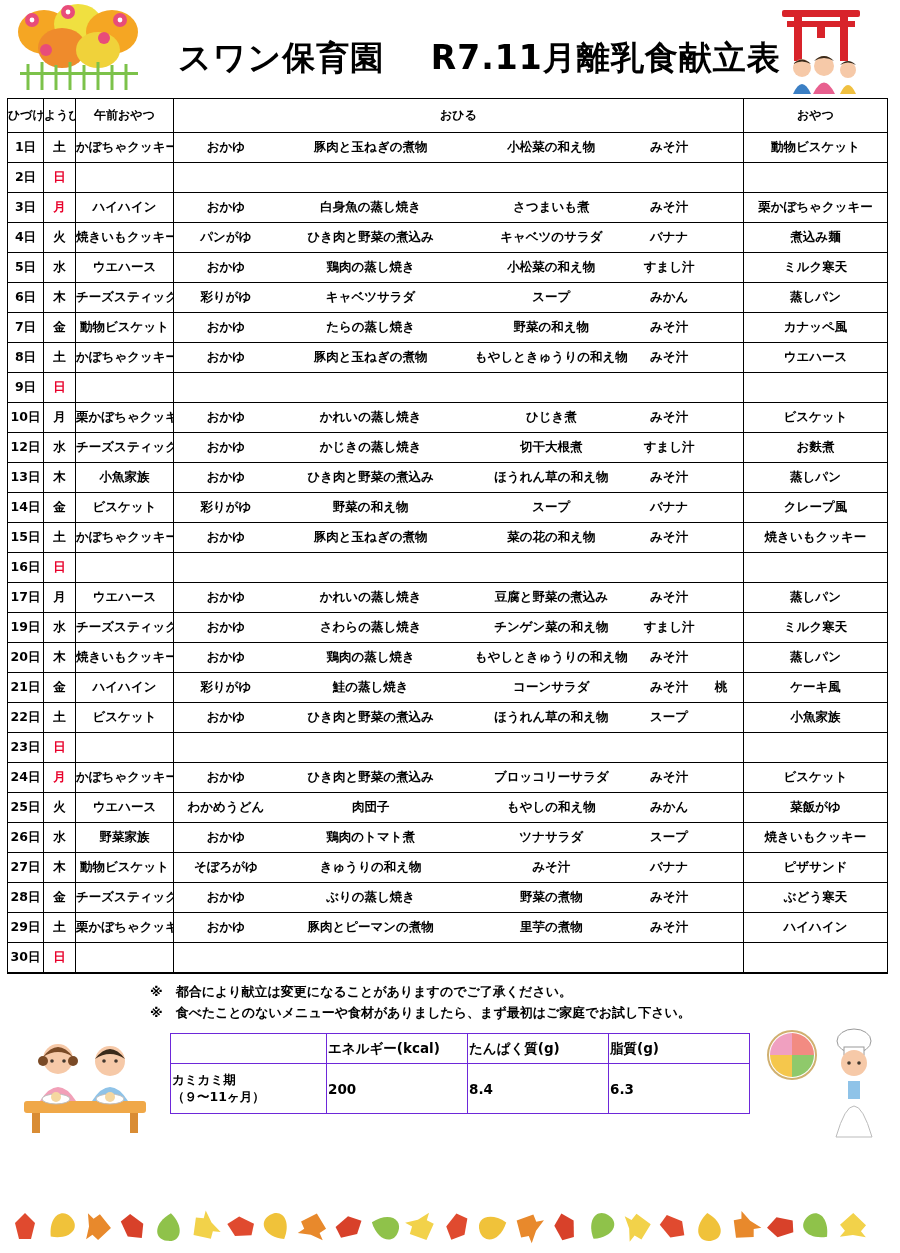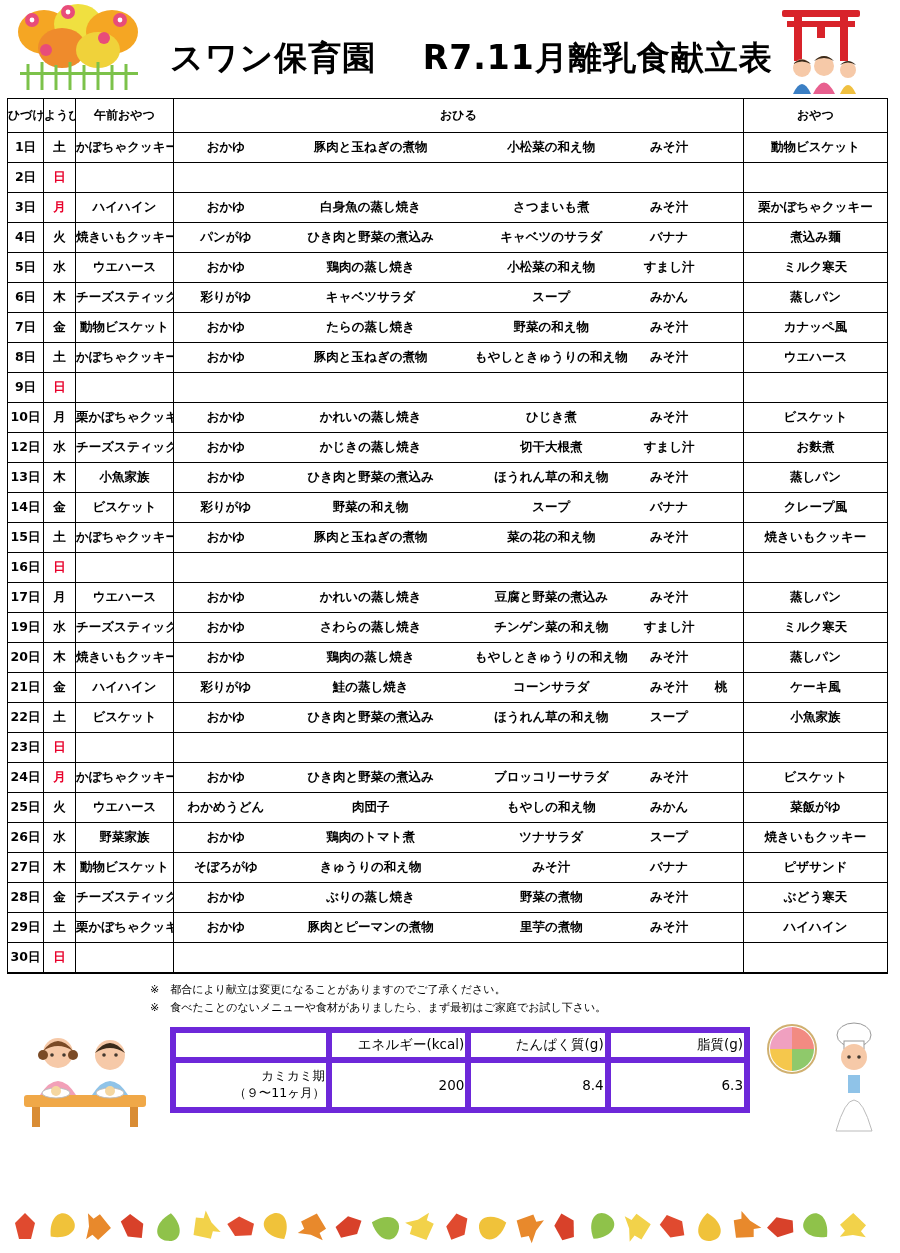--- a/index.html
+++ b/index.html
@@ -15,21 +15,21 @@
   }
   .page { position: relative; width: 900px; height: 1253px; }
 
   
   .header {
     position: relative;
     height: 98px;
   }
   .title-bar {
     position: absolute;
-    left: 170px;
+    left: 178px;
     top: 36px;
     width: 600px;
     font-size: 33px;
     font-weight: bold;
     letter-spacing: 1px;
     white-space: nowrap;
   }
   .deco-left {
     position: absolute;
     left: 8px; top: 2px;
@@ -84,45 +84,45 @@
   .lc2 { width: 186px; }
   .lc3 { width: 176px; }
   .lc4 { width: 60px; }
   .lc5 { width: 44px; }
 
   .row-last td { border-bottom: 2px solid #000; }
 
   
   .notes {
     margin: 7px 0 0 150px;
-    font-size: 11px;
+    font-size: 13px;
     line-height: 1.65;
-    font-weight: normal;
+    font-weight: bold;
   }
 
   
   .bottom {
     position: relative;
     margin-top: 10px;
     height: 110px;
   }
   .nutri-table {
     position: absolute;
     left: 170px;
     top: 0;
     border-collapse: collapse;
     table-layout: fixed;
     width: 580px;
   }
   .nutri-table td, .nutri-table th {
-    border: 6px solid #6d28d9;
-    text-align: right;
+    border: 1px solid #6d28d9;
+    text-align: left;
     vertical-align: middle;
     font-size: 13.5px;
-    font-weight: normal;
+    font-weight: bold;
     height: 34px;
   }
   .nutri-table thead th { height: 30px; }
   .nutri-table .n-label { width: 156px; font-size: 12.5px; line-height: 1.35; }
   .nutri-table tbody td { height: 50px; }
 
   .kids-deco { position: absolute; left: 10px; top: -6px; width: 150px; height: 110px; }
   .chef-deco { position: absolute; right: 8px; top: -12px; width: 130px; height: 120px; }
 
   

